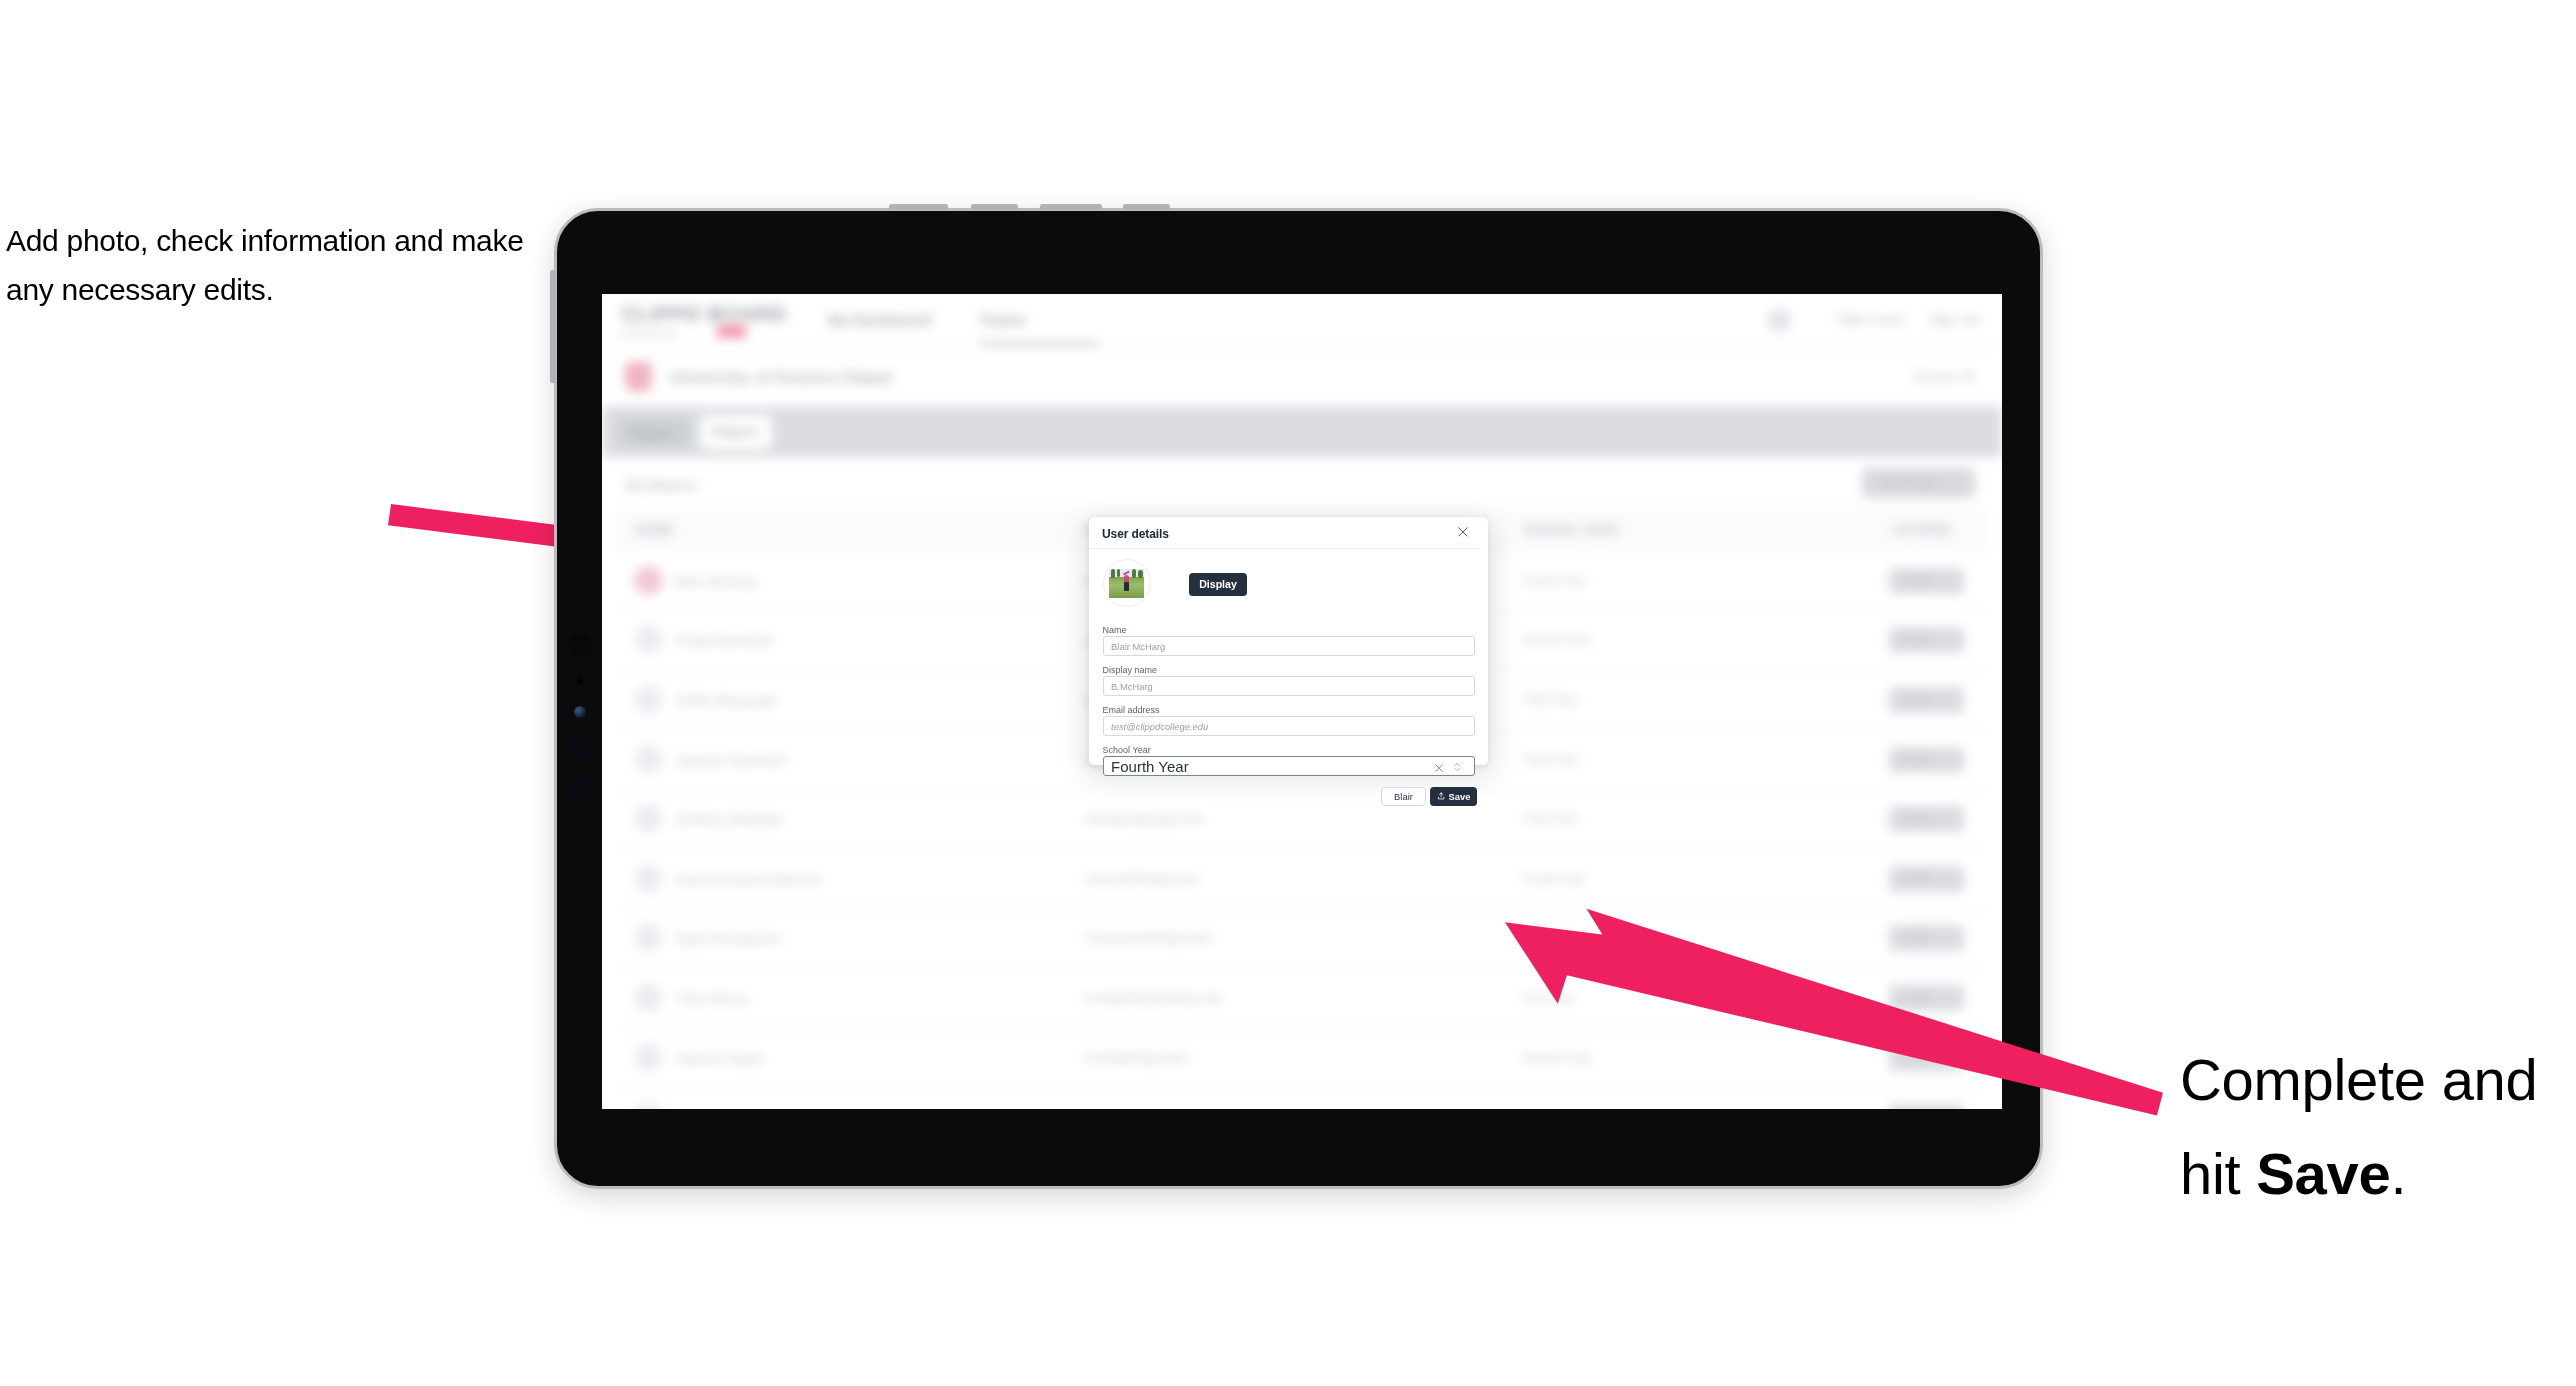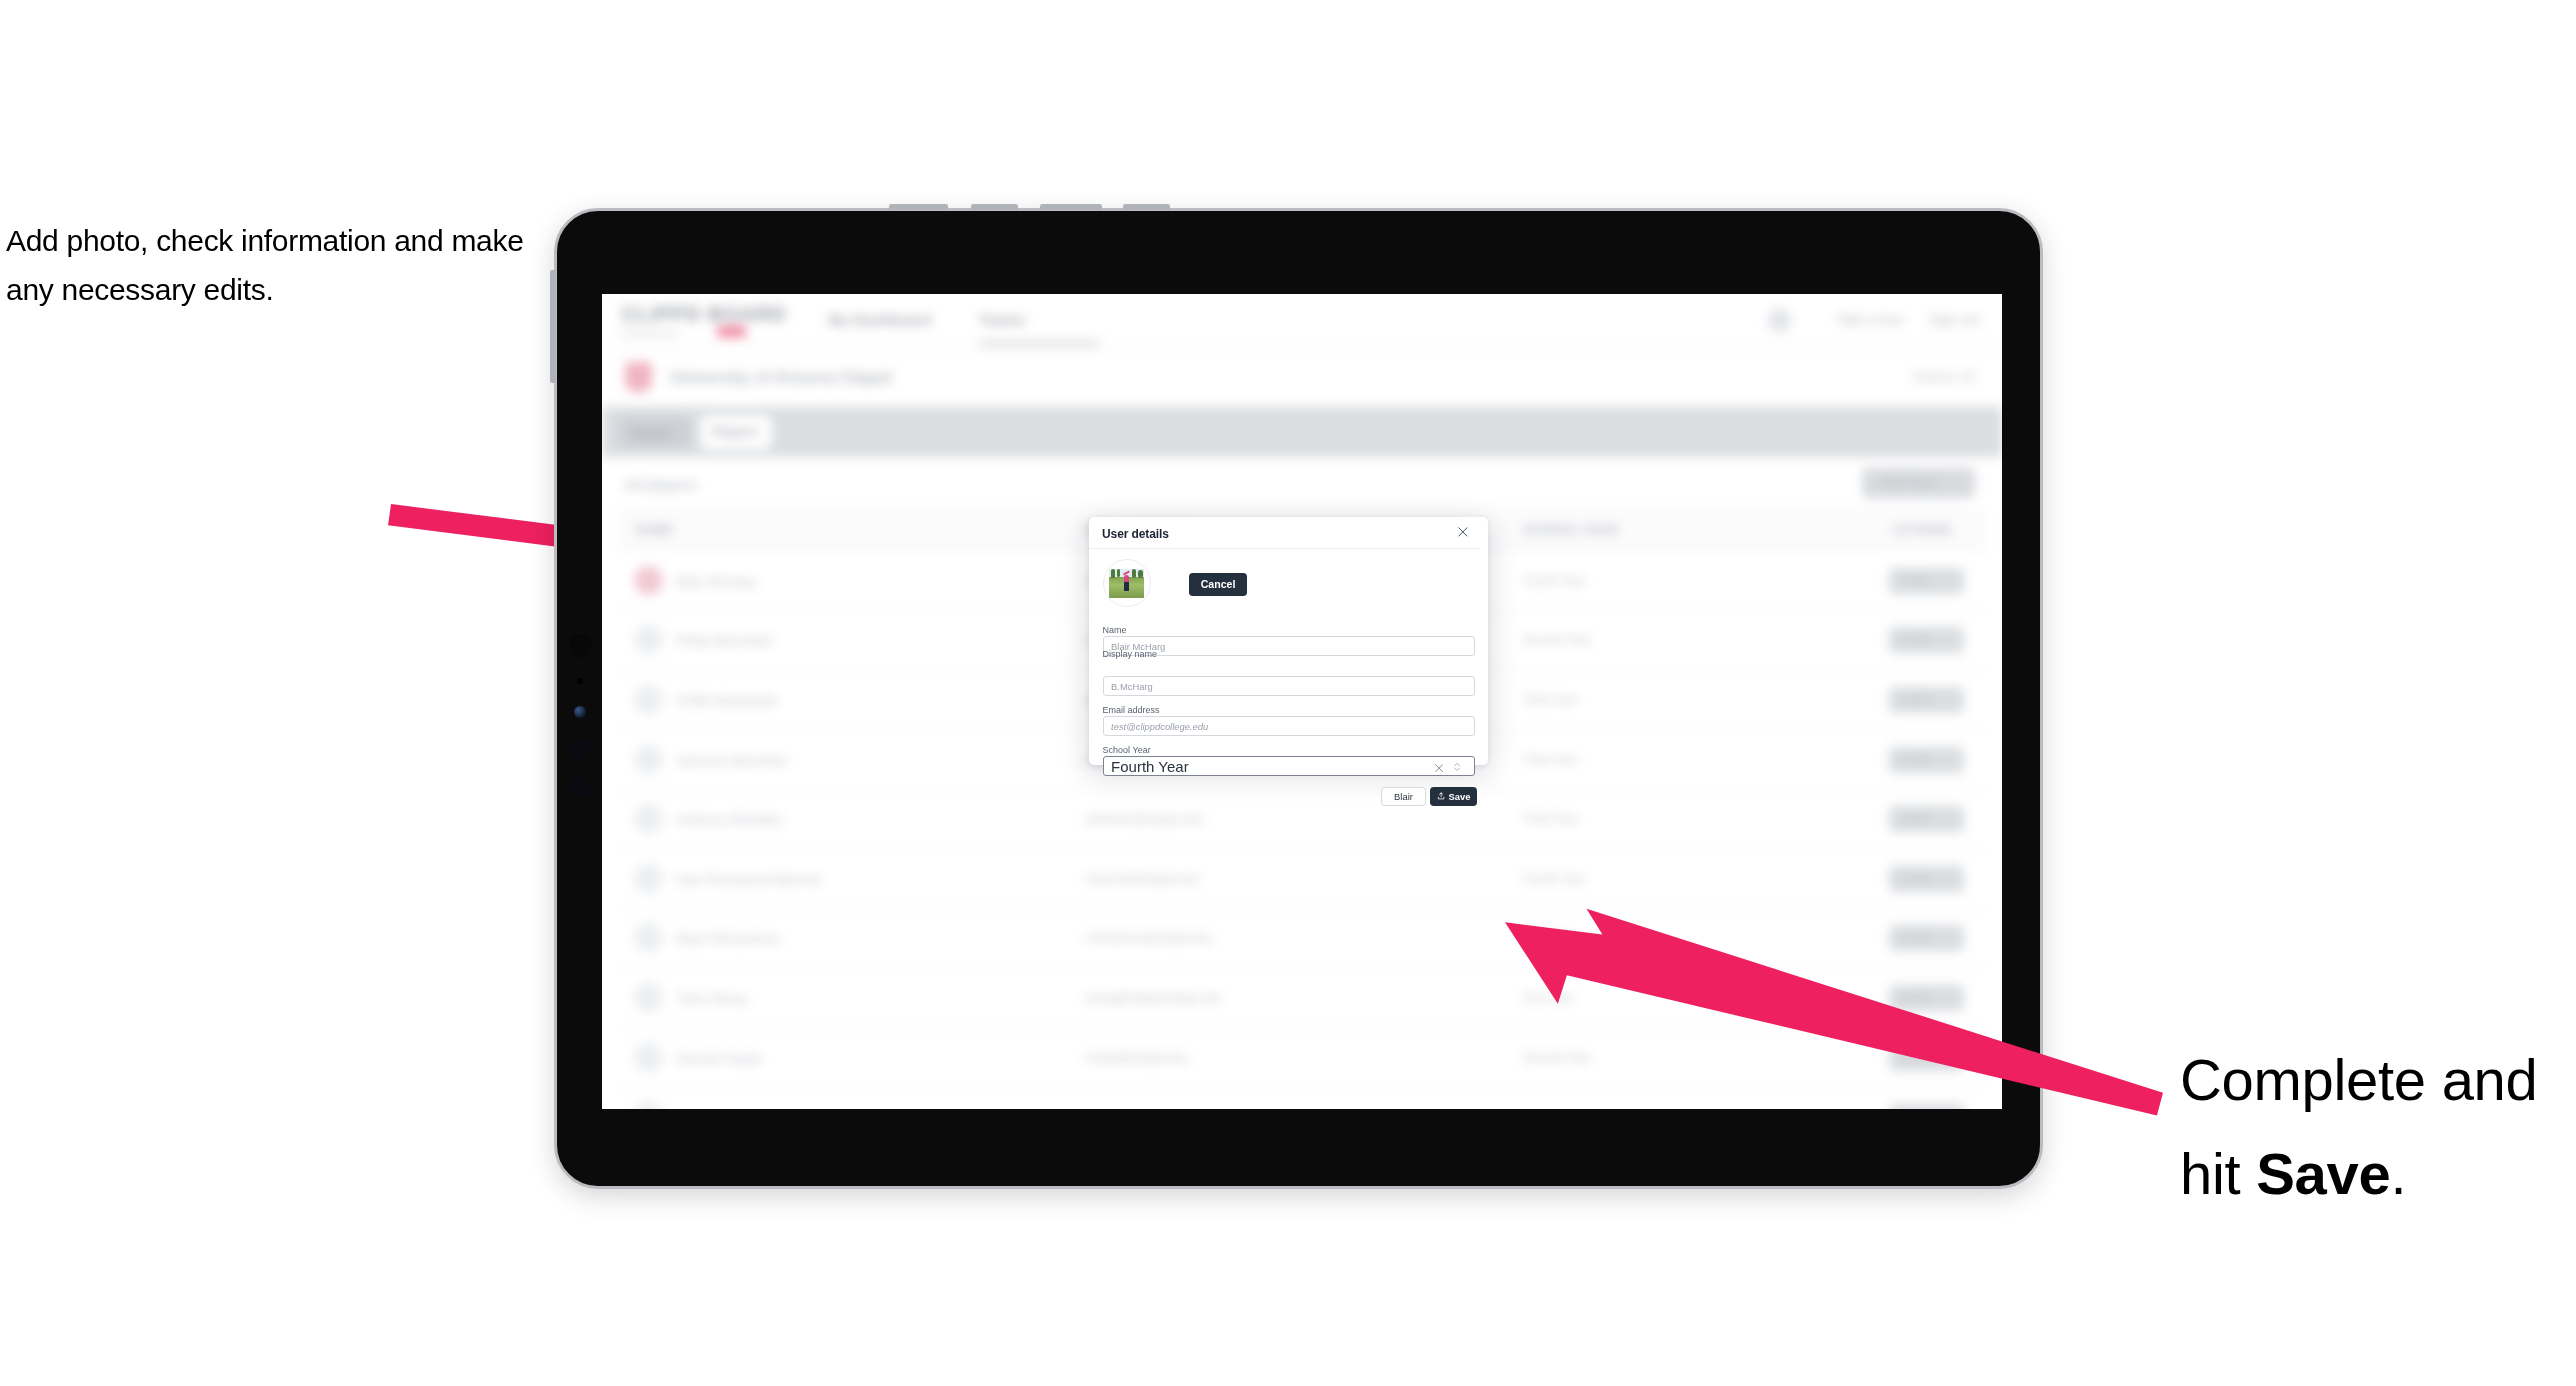--- a/index.html
+++ b/index.html
@@ -338,21 +338,21 @@
     width: 372px; height: 20.4px;
     border: 0.8px solid #d5d9de; border-radius: 3px;
     background: #ffffff;
     font-family: "Liberation Sans", sans-serif;
     font-size: 9.4px; color: #9aa1ab;
     padding: 0 7.5px;
     outline: none;
   }
   #lbl-name    { top: 108px; }
   #in-name     { top: 119px; }
-  #lbl-display { top: 132px; }
+  #lbl-display { top: 148px; }
   #in-display  { top: 159px; }
   #lbl-email   { top: 188px; }
   #in-email    { top: 199px; font-style: italic; }
   #lbl-year    { top: 228px; }
 
   #year-select {
     position: absolute; left: 13.6px; top: 239px;
     width: 372px; height: 20.4px;
     border: 0.8px solid #7a828f; border-radius: 3px;
     background: #ffffff;
@@ -574,21 +574,21 @@
             <div class="tree" id="tr1"></div>
             <div class="tree" id="tr2"></div>
             <div class="tree" id="tr3"></div>
             <div class="tree" id="tr4"></div>
             <div id="golfer-arm"></div>
             <div id="golfer-torso"></div>
             <div id="golfer-legs"></div>
           </div>
         </div>
 
-        <button id="upload-btn">Cancel</button>
+        <button id="upload-btn">Display</button>
 
         <label class="fld-label" id="lbl-name">Name</label>
         <input class="fld-input" id="in-name" type="text" readonly="" value="Blair McHarg" style="">
 
         <label class="fld-label" id="lbl-display">Display name</label>
         <input class="fld-input" id="in-display" type="text" readonly="" value="B.McHarg" style="">
 
         <label class="fld-label" id="lbl-email">Email address</label>
         <input class="fld-input" id="in-email" type="text" readonly="" value="test@clippdcollege.edu" style="">
 

